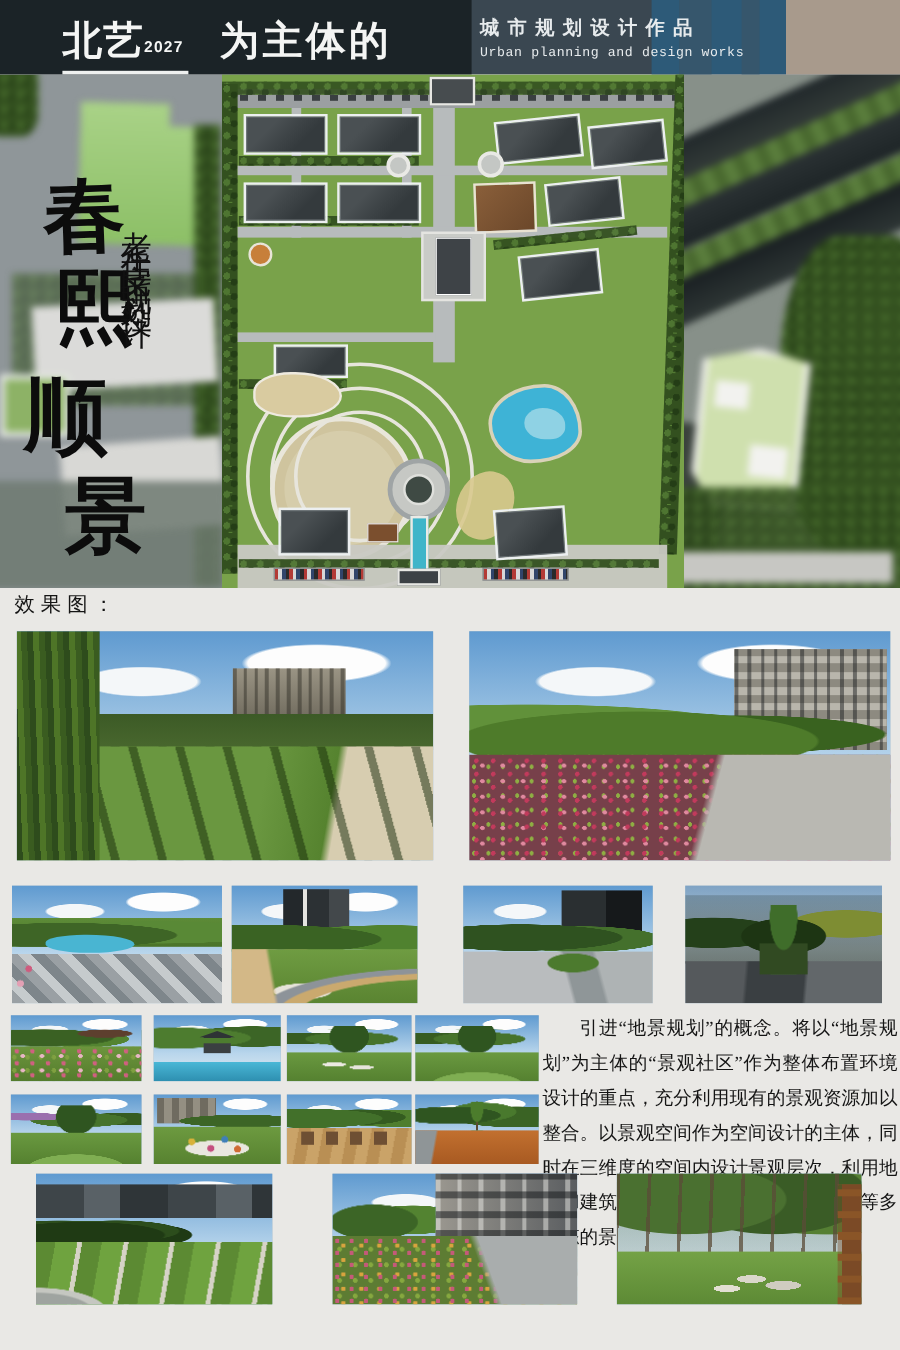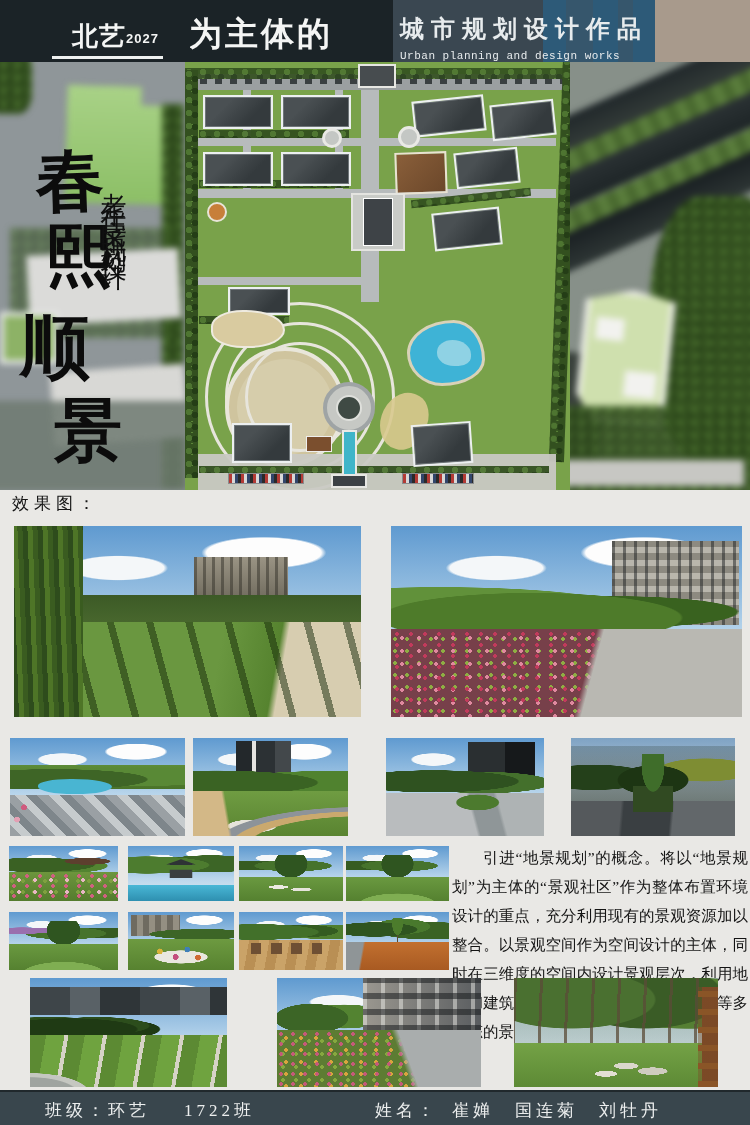--- a/index.html
+++ b/index.html
@@ -11,25 +11,25 @@
   
   .bar { position:absolute; left:0; top:0; width:750px; height:62px; background:#3a4751; }
   .bar-dark  { position:absolute; left:0; top:0; width:393px; height:62px; background:#1b2327; }
   .bar-blue  { position:absolute; left:543px; top:0; width:112px; height:62px; background:#2d5a78; }
   .bar-stripe{ position:absolute; top:0; height:62px; background:#36566c; }
   .st1 { left:566px; width:27px; }
   .st2 { left:618px; width:15px; }
   .bar-taupe { position:absolute; left:655px; top:0; width:95px; height:62px; background:#a89a8c; }
   .logo { position:absolute; left:52px; top:12px; color:#f4f5f4; white-space:nowrap; }
   .logo-main { display:inline-block; border-bottom:3px solid #eef0ef; padding:0 4px 2px 0; }
-  .logo-cn   { font-size:26px; font-weight:bold; letter-spacing:1px;margin-left:20px; }
+  .logo-cn   { font-size:33px; font-weight:bold; letter-spacing:1px; }
   .logo-year { font-size:13px; font-weight:bold; letter-spacing:1px; position:relative; top:-2px; }
   .logo-college { font-size:33px; font-weight:bold; letter-spacing:3px; margin-left:26px; }
   .bar-title { position:absolute; left:400px; top:13px; width:250px; color:#e7ebed; }
-  .bar-title-cn { font-size:24px; letter-spacing:7px; font-weight:bold; white-space:nowrap; }
+  .bar-title-cn { font-size:16px; letter-spacing:7px; font-weight:bold; white-space:nowrap; }
   .bar-title-en { font-size:11px; letter-spacing:0.5px; margin-top:5px;
                   font-family:"Liberation Mono", monospace; white-space:nowrap; }
 
   
   .hero { position:absolute; left:0; top:62px; width:750px; height:428px; overflow:hidden; }
   .abs { position:absolute; }
   .tx-trees { background-color:#33501f;
     background-image:radial-gradient(circle 3px at 4px 4px,#4e7531 97%,transparent),
                      radial-gradient(circle 3px at 10px 9px,#243d16 97%,transparent),
                      radial-gradient(circle 2px at 7px 12px,#5b8438 97%,transparent);
@@ -570,22 +570,14 @@
     <div class="m"></div>
     <div class="g"></div>
   </div>
   <div class="ph bt3 v-forest">
     <div class="s"></div>
     <div class="m"></div>
     <div class="g"></div>
     <div class="x"></div>
   </div>
 
-  <div class="footer">
-    <div class="f-class">
-      <span>班级：环艺</span><span class="f-gap"></span><span>1722班</span>
-    </div>
-    <div class="f-name">
-      <span>姓名：</span><span class="f-gap2"></span><span>崔婵　国连菊　刘牡丹</span>
-    </div>
-  </div>
 
 </div>
 
 </body></html>

